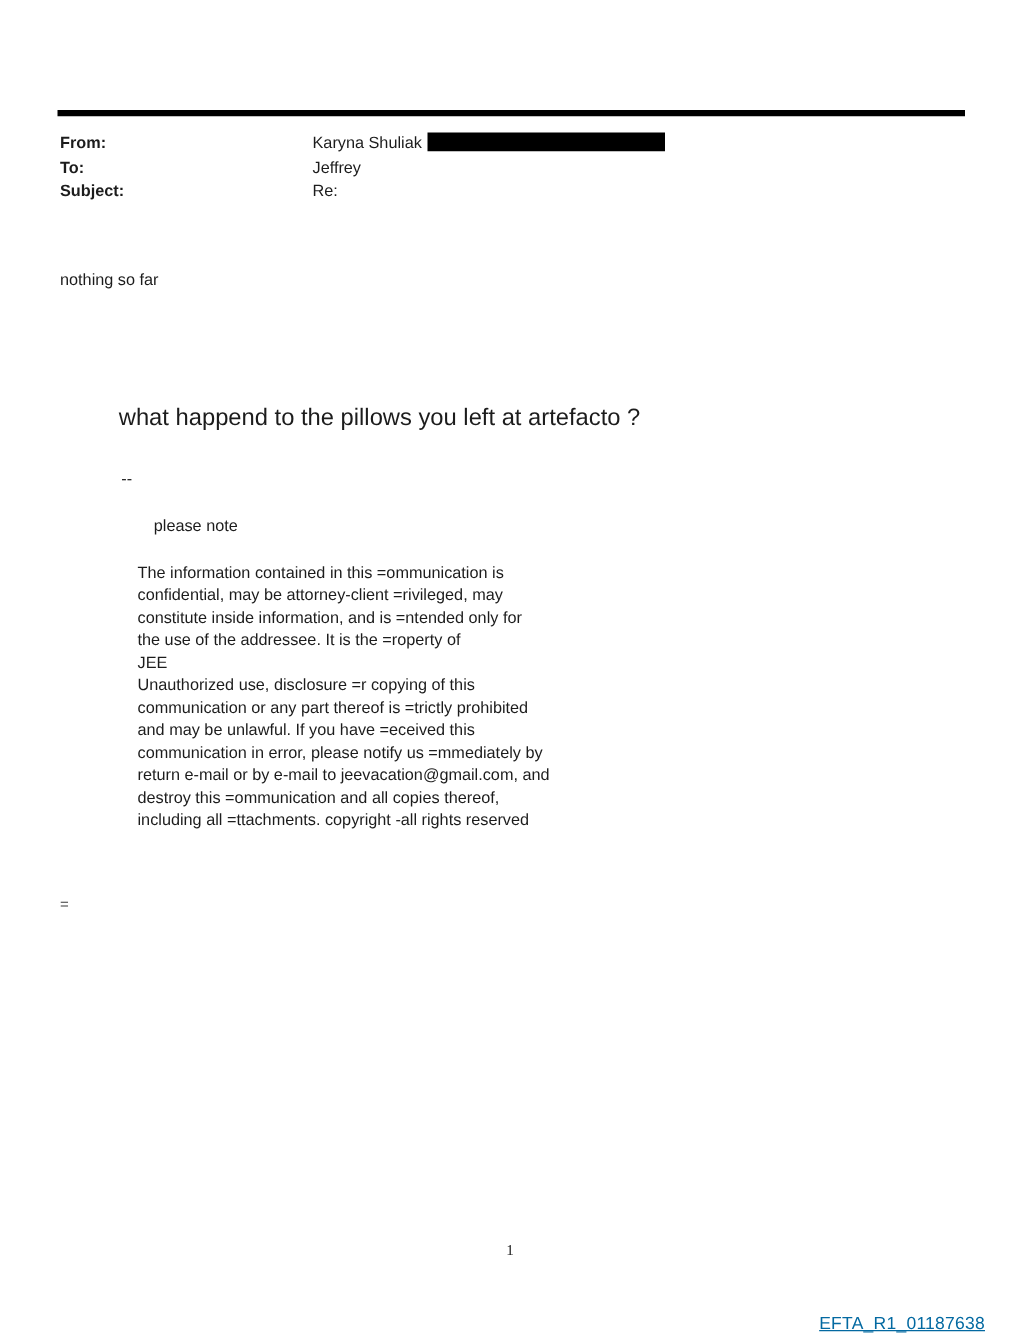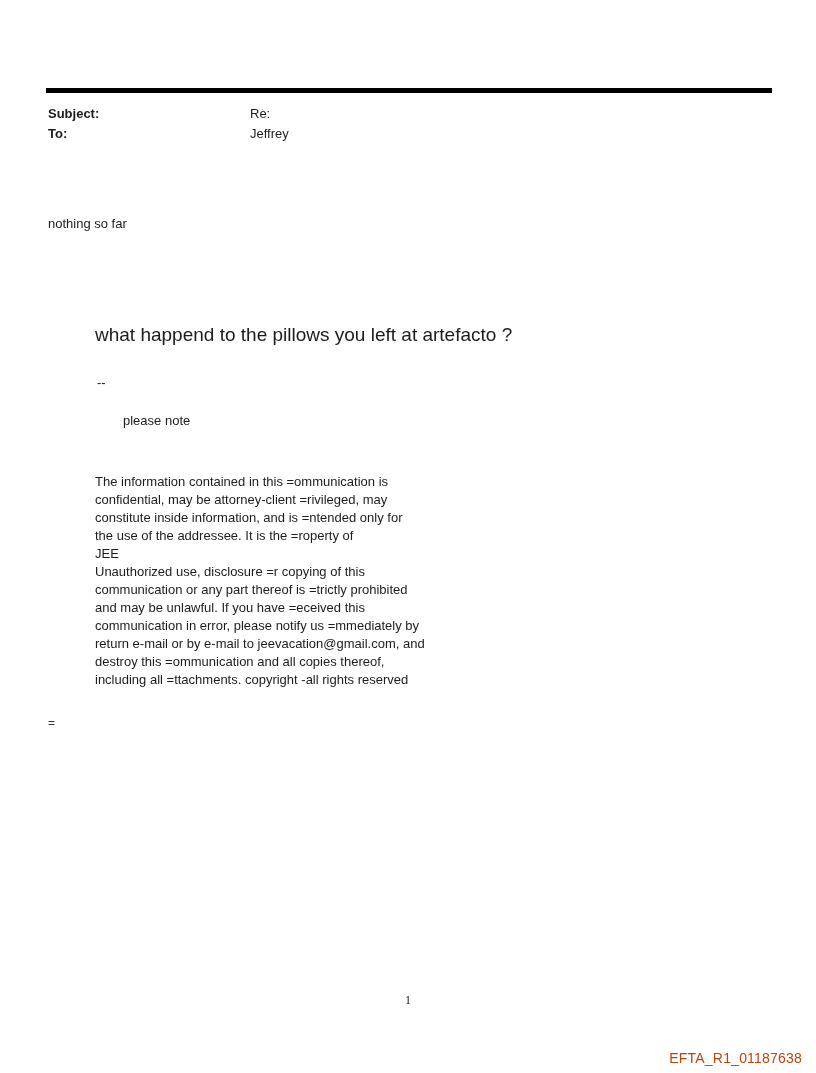--- a/index.html
+++ b/index.html
@@ -69,68 +69,72 @@
     font-size: 13px;
   }
   .sig-note {
     position: absolute;
     left: 123px;
     top: 413px;
     font-size: 13px;
   }
   .disclaimer {
     position: absolute;
-    left: 95px;
+    left: 110px;
     top: 449px;
     font-size: 13px;
     line-height: 18px;
     white-space: pre-line;
-    margin-top: 24px;
   }
   .trailing-mark {
     position: absolute;
     left: 48px;
     top: 716px;
     font-size: 12px;
     color: #3a3a3a;
   }
   .page-number {
     position: absolute;
     left: 0;
     top: 993px;
     width: 100%;
     text-align: center;
     font-family: "Liberation Serif", serif;
     font-size: 12px;
     color: #222222;
   }
   .bates-number {
     position: absolute;
-    right: 14px;
+    right: 28px;
     top: 1050px;
     font-size: 14px;
-    color: #c2410c;
+    color: #0369a1;
     letter-spacing: 0.2px;
+    text-decoration: underline;
   }
 </style>
 </head>
 <body>
 
 <div class="page">
 
   <div class="top-rule"></div>
 
   <div class="header-block">
     <div class="hrow">
-      <span class="hlabel">Subject:</span>
-      <span class="hvalue">Re:</span>
+      <span class="hlabel">From:</span>
+      <span class="hvalue"><span>Karyna Shuliak</span><span class="redaction-bar"></span></span>
     </div>
     <div class="hrow">
       <span class="hlabel">To:</span>
       <span class="hvalue">Jeffrey</span>
+    </div>
+    <div class="hrow">
+      <span class="hlabel">Subject:</span>
+      <span class="hvalue">Re:</span>
     </div>
   </div>
 
   <div class="reply-text">nothing so far</div>
 
 
   <div class="quote-message">what happend to the pillows you left at artefacto ?</div>
 
   <div class="sig-delimiter">--</div>
 

